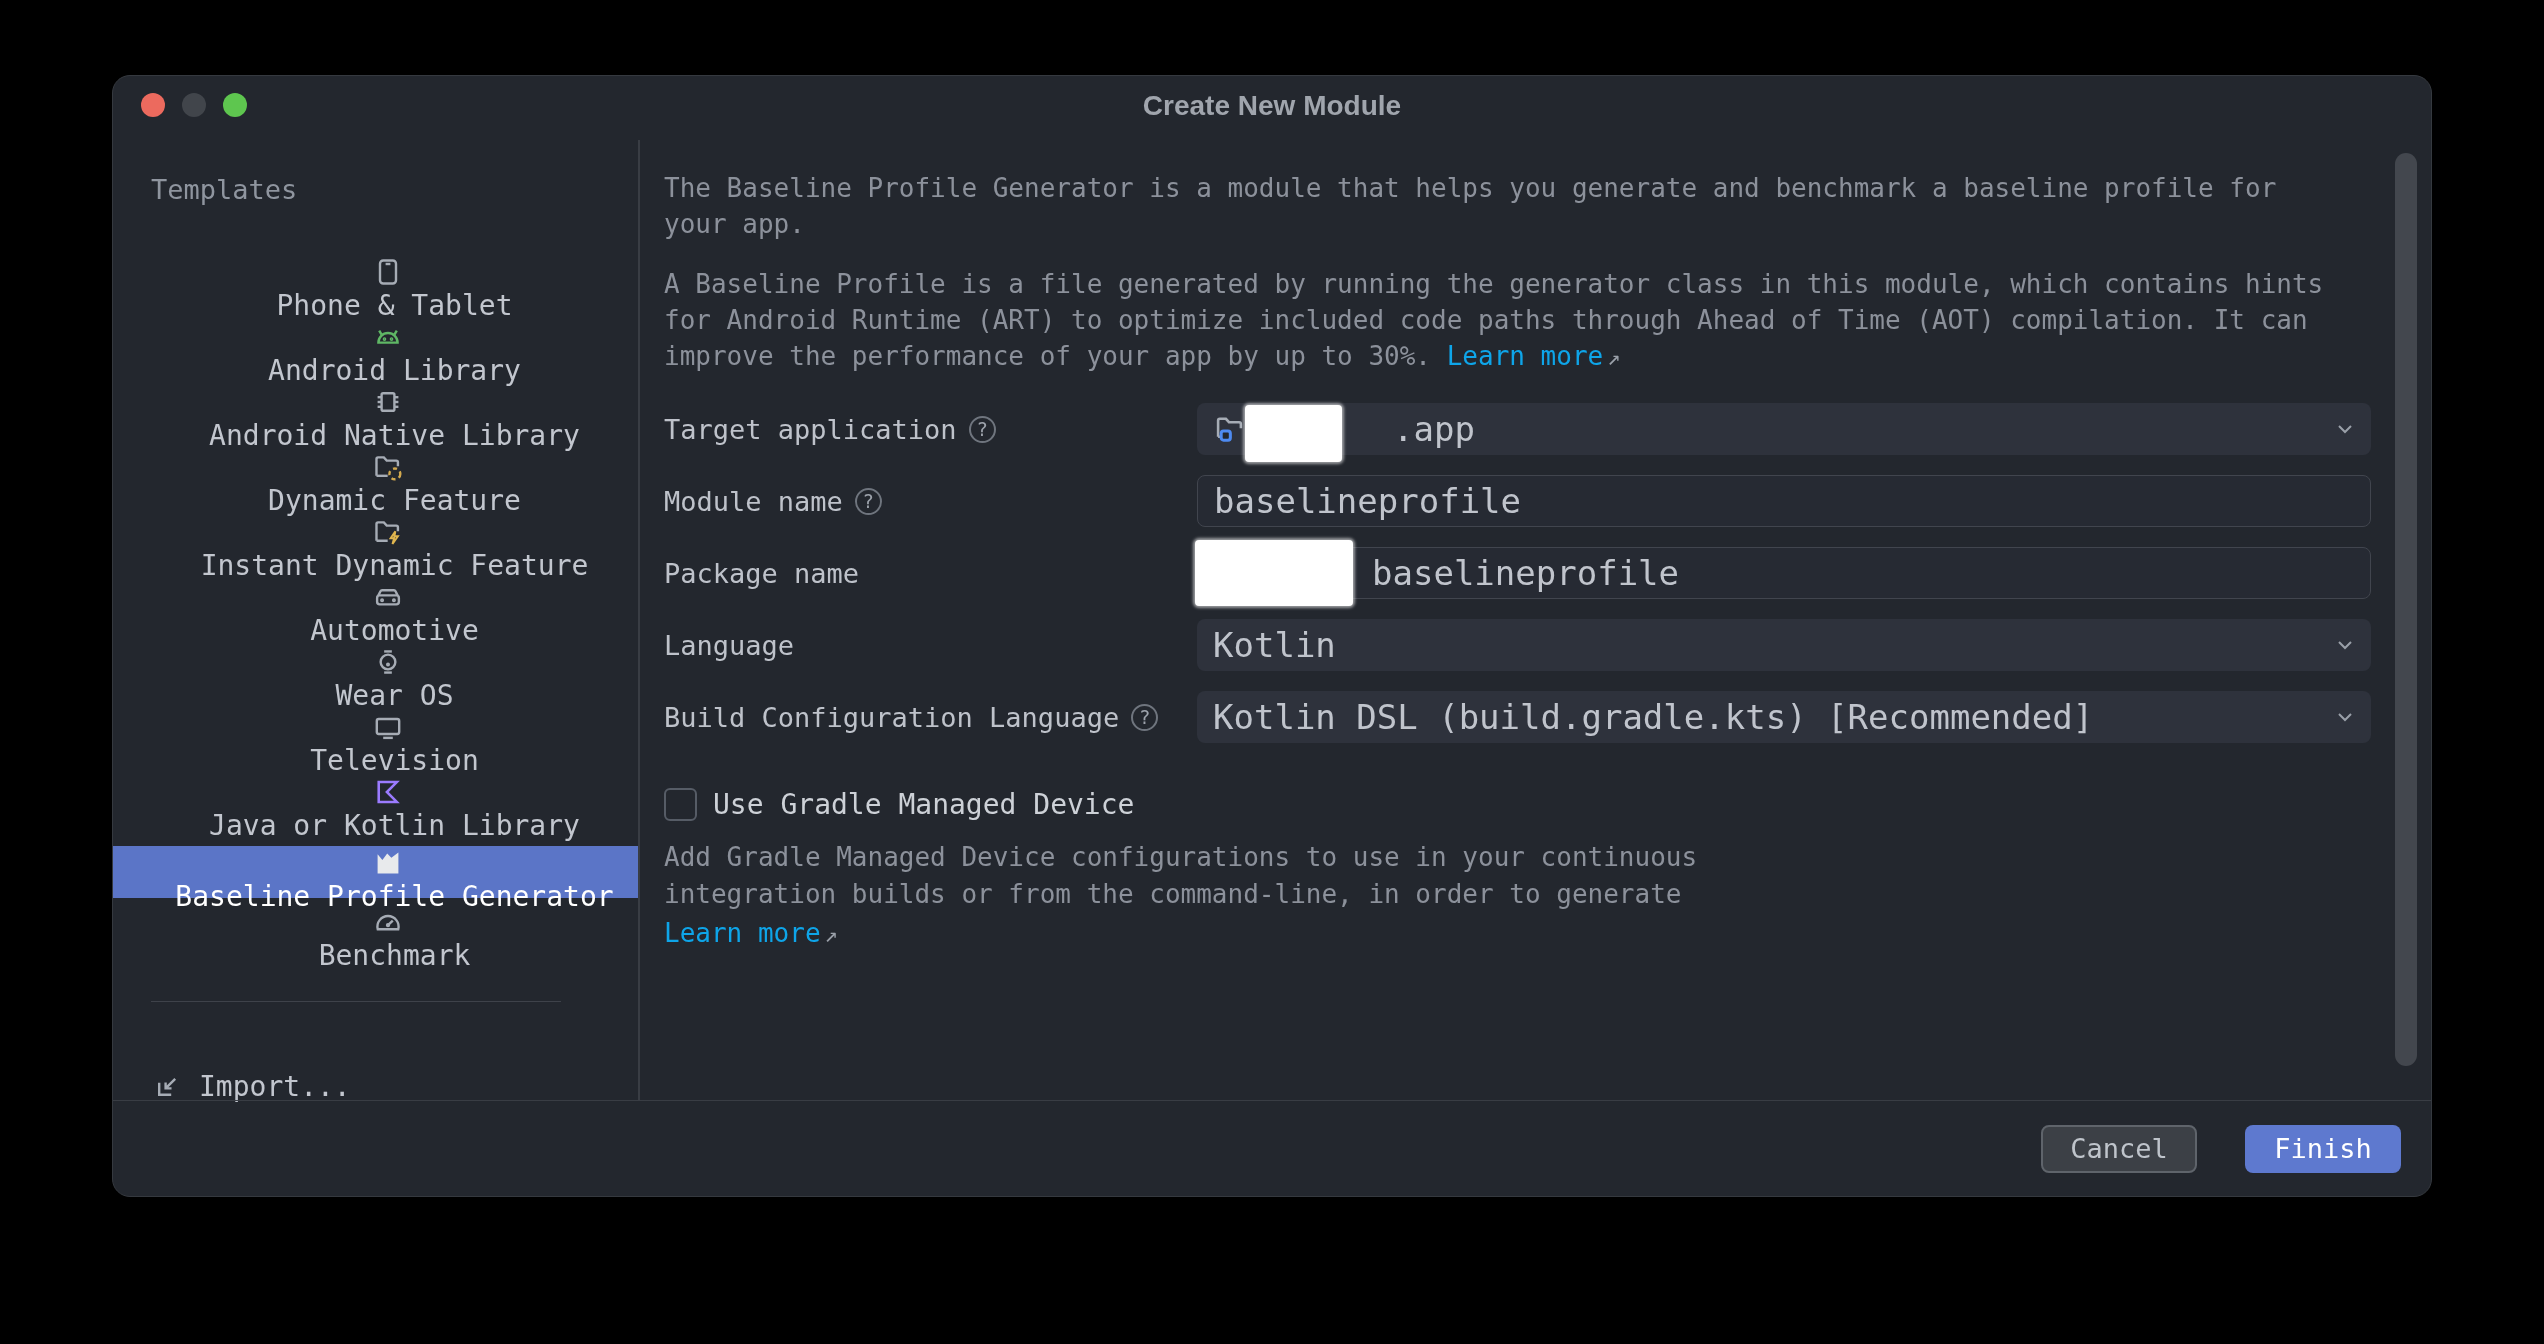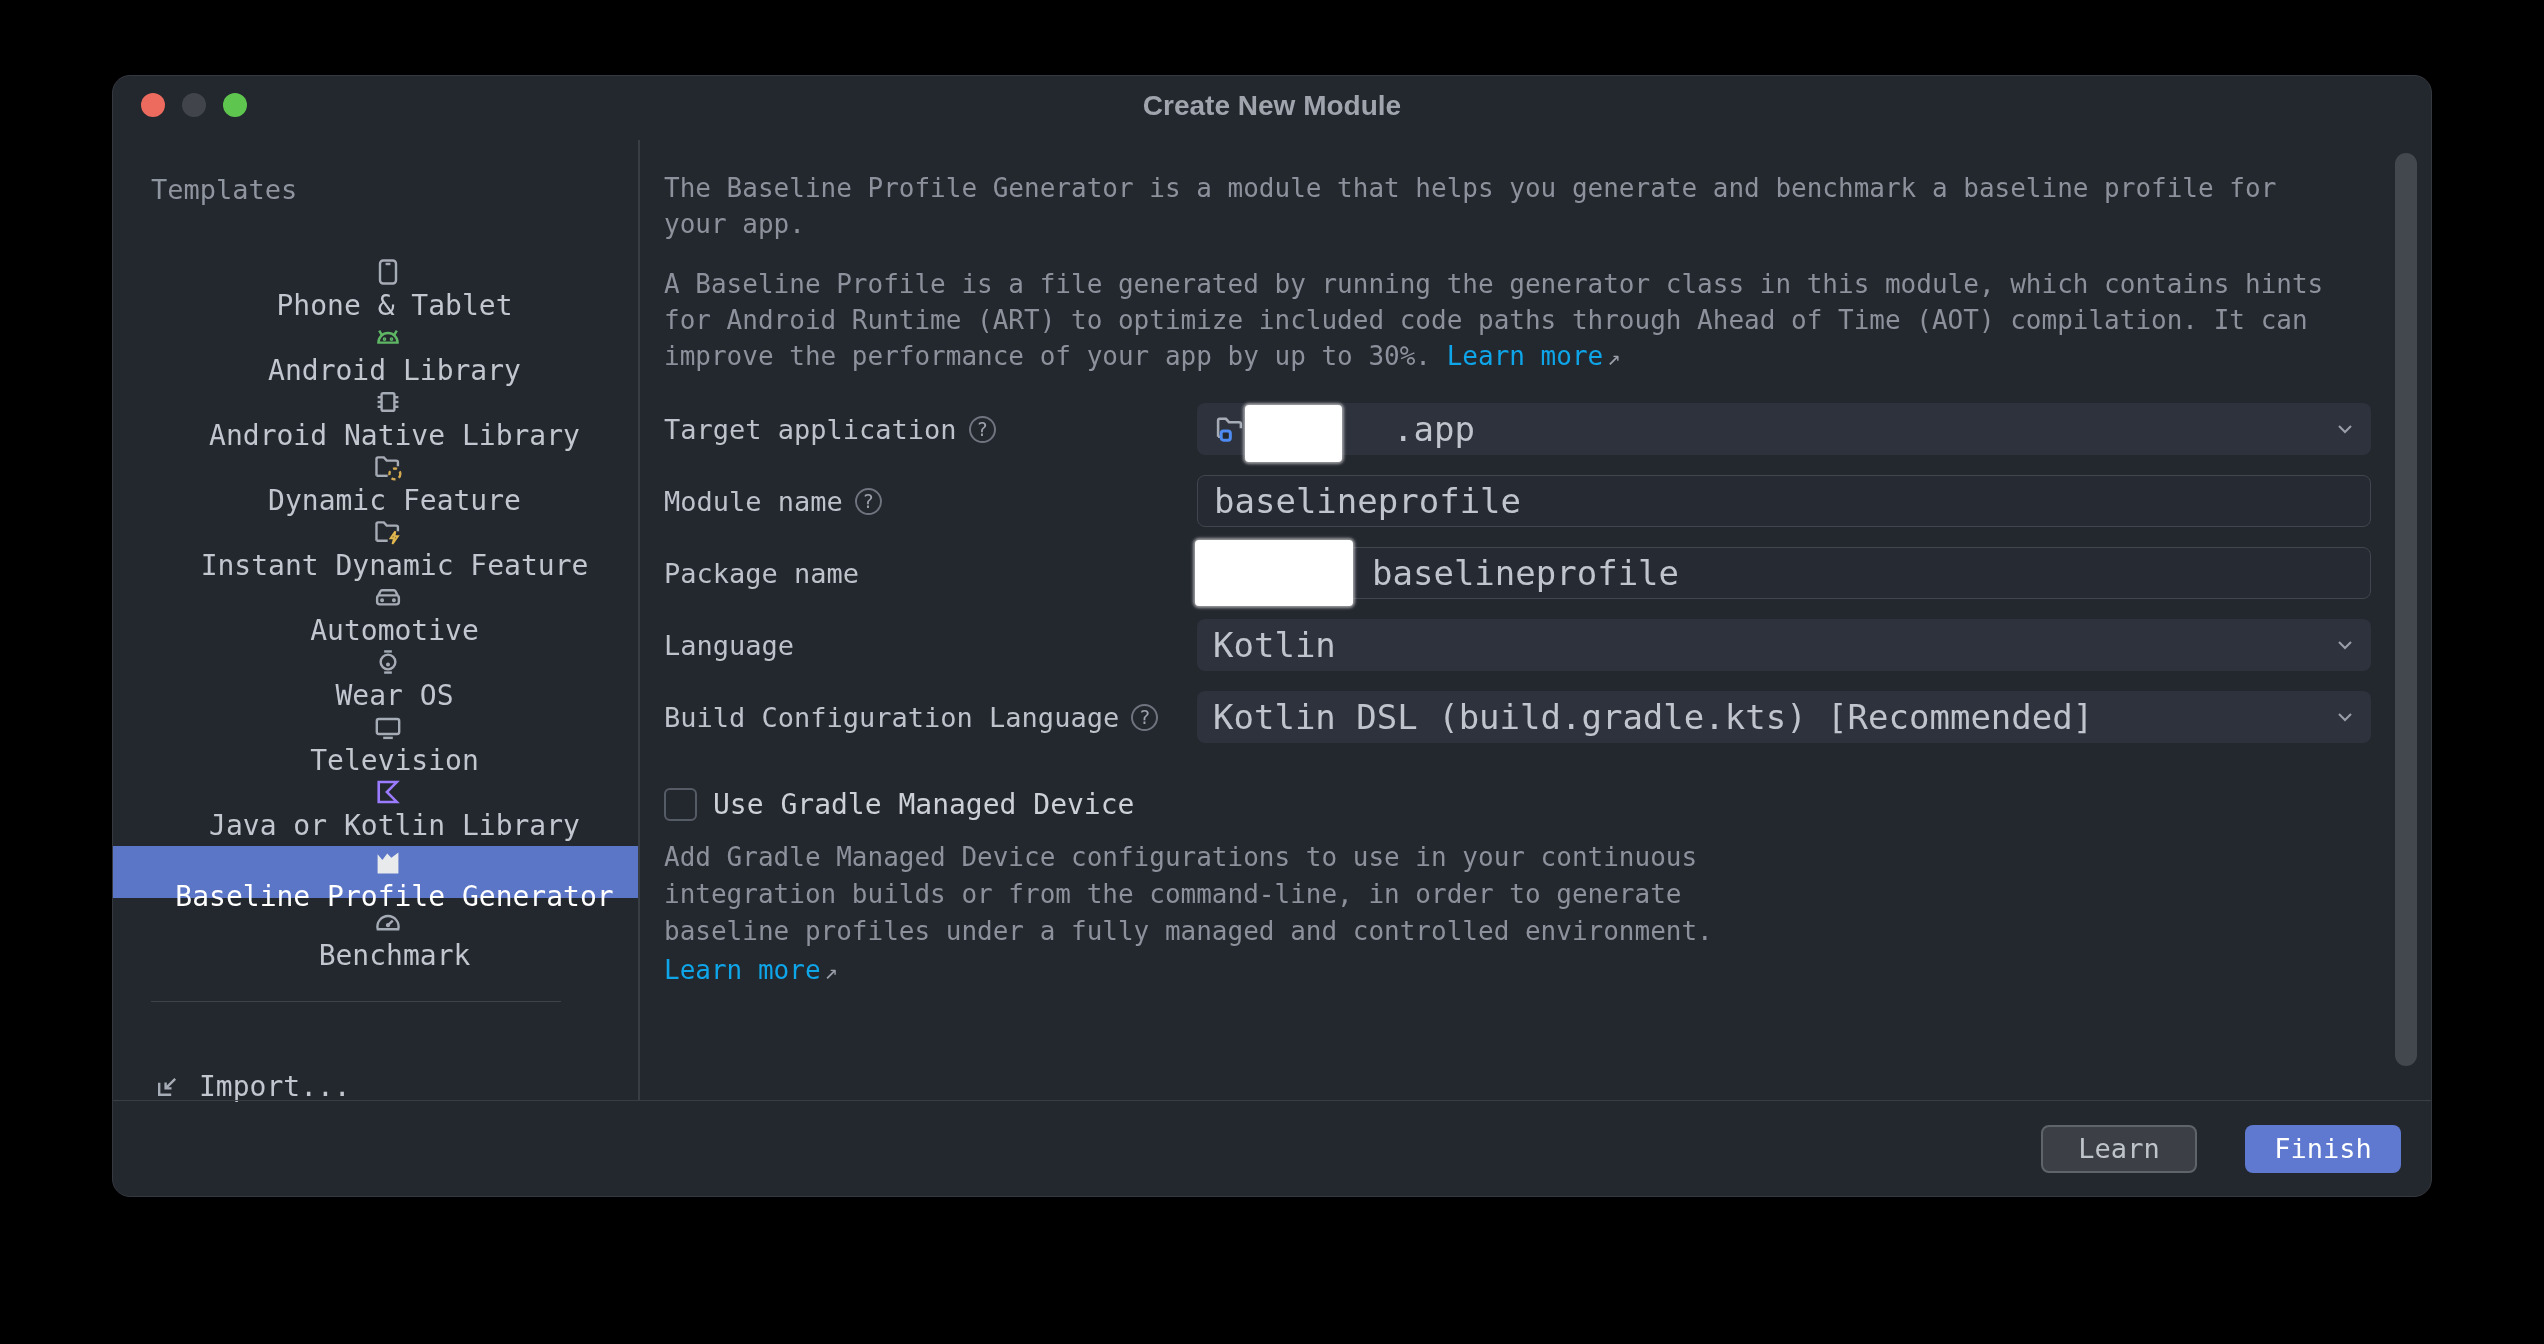--- a/index.html
+++ b/index.html
@@ -318,28 +318,27 @@
           </div>
         </div>
 
         <div class="gmd-row">
           <span class="cbox"></span>
           <span class="cbox-label">Use Gradle Managed Device</span>
         </div>
         <div class="gmd-desc">
           <div class="ln">Add Gradle Managed Device configurations to use in your continuous</div>
           <div class="ln">integration builds or from the command-line, in order to generate</div>
-          <div class="ln">baseline profiles under a fully managed and controlled environment.</div>
         </div>
         <div class="gmd-learn">
           <span class="link">Learn more</span><span class="link-arrow">↗</span>
         </div>
       </div>
     </div>
 
     <div class="footer">
-      <div class="btn btn-cancel">Learn</div>
+      <div class="btn btn-cancel">Cancel</div>
       <div class="btn btn-finish">Finish</div>
     </div>
 
     <div class="scroll-thumb"></div>
   </div>
 </div>
 
 </body></html>

